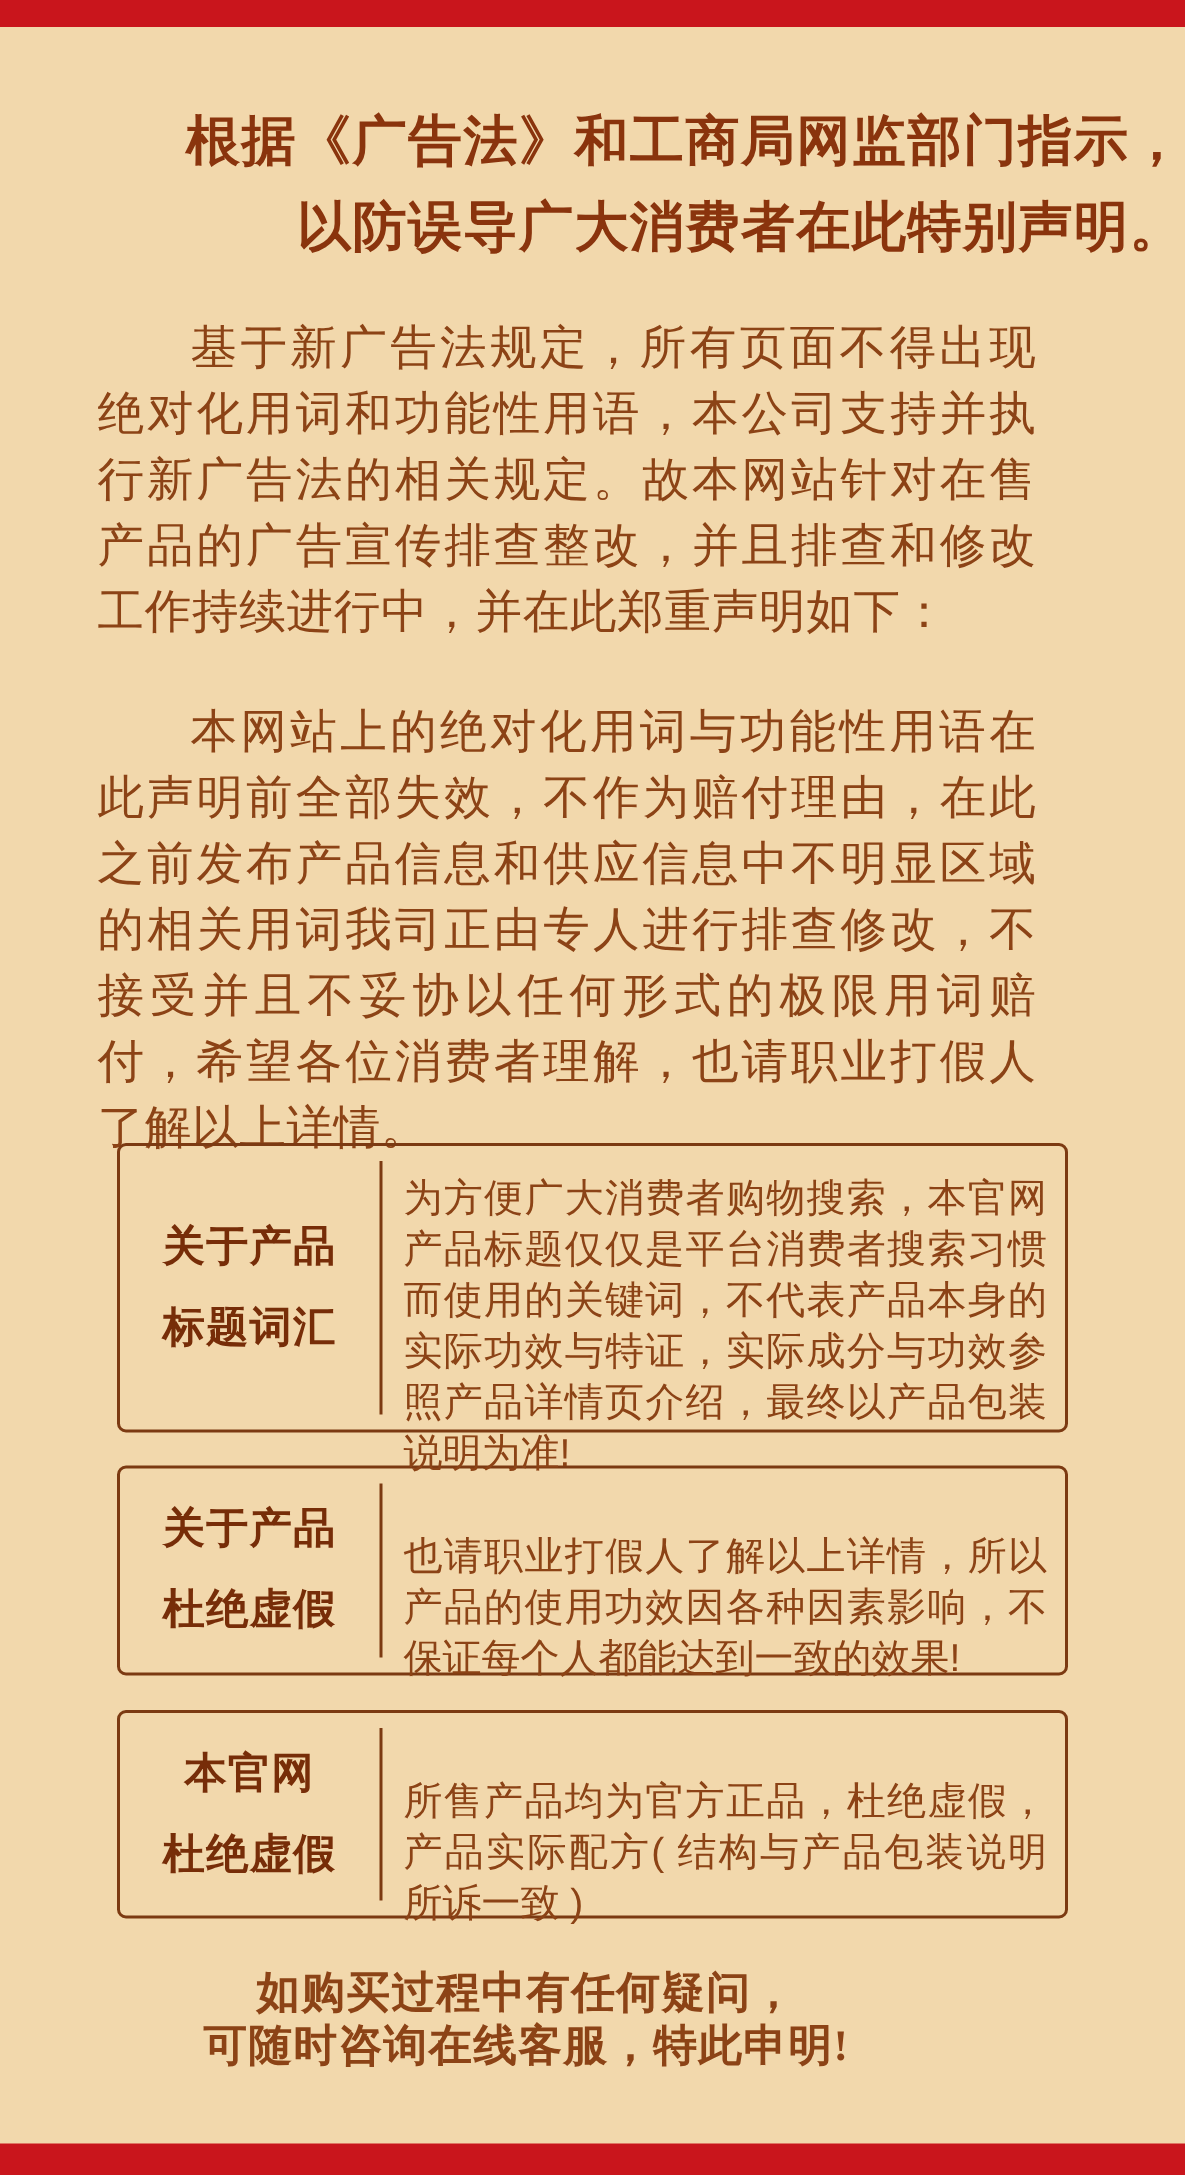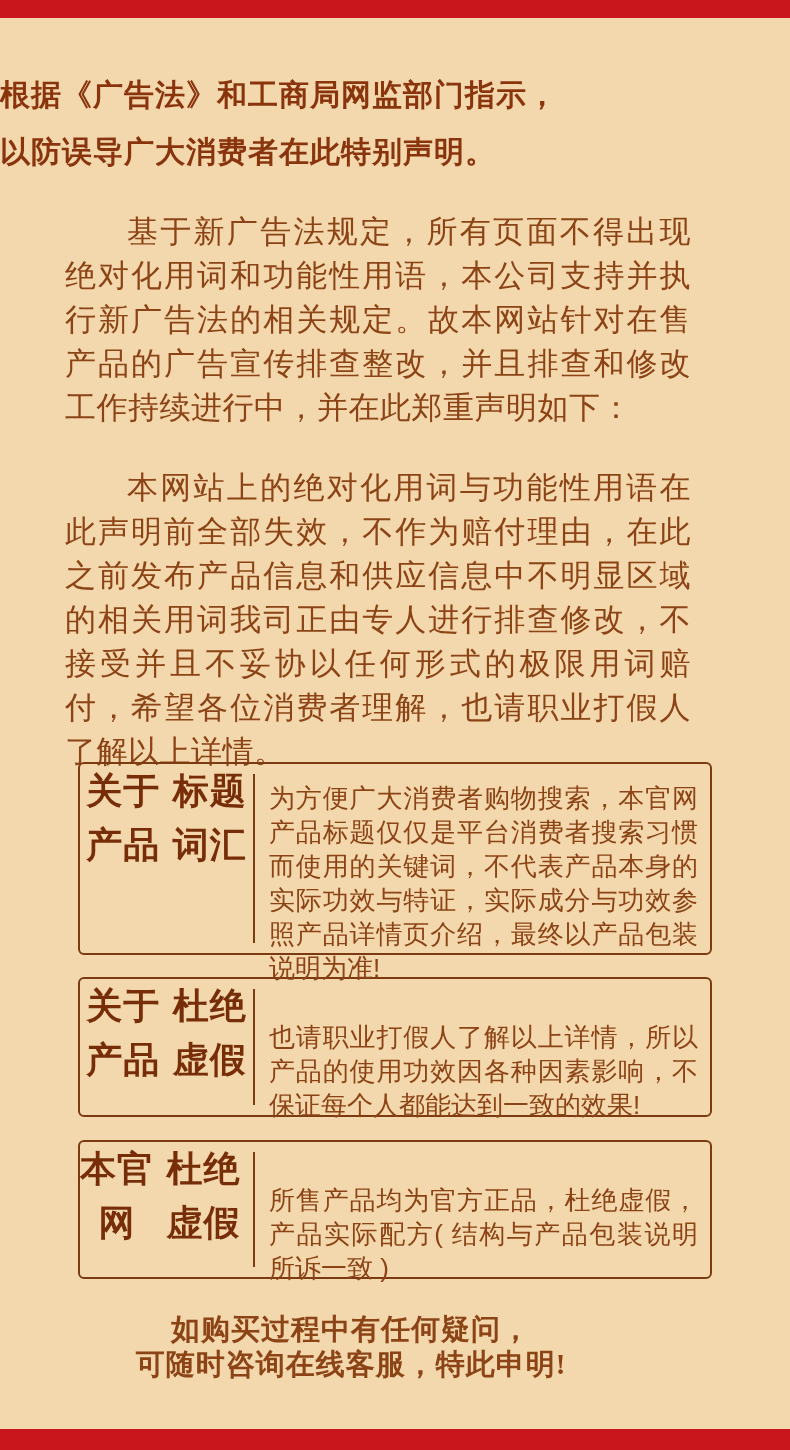--- a/index.html
+++ b/index.html
@@ -10,22 +10,22 @@
     background: #f2d8ac;
     overflow: hidden;
     font-family: "Liberation Serif", serif;
   }
   .band { position: absolute; left: 0; width: 790px; background: #c9151c; }
   .band-top { top: 0; height: 18px; }
   .band-bottom { bottom: 0; height: 21px; }
 
   .title {
     margin-top: 66px;
-    text-align: left;
-    font-size: 30px;
+    text-align: right;
+    font-size: 36px;
     font-weight: bold;
     color: #8a340d;
     line-height: 57px;
     letter-spacing: 1px;
   }
 
   .content { padding: 0 99px 0 65px; margin-top: 19px; }
 
   .para {
     margin: 0;
@@ -50,24 +50,24 @@
     background: transparent;
   }
   .box-1 { height: 193px; margin-bottom: 22px; }
   .box-2 { height: 140px; margin-bottom: 23px; }
   .box-3 { height: 139px; }
 
   .box-label {
     width: 173px;
     flex: 0 0 173px;
     display: flex;
-    flex-direction: row;
+    flex-direction: column;
     justify-content: center;
     text-align: center;
-    font-size: 36px;
+    font-size: 28px;
     font-weight: bold;
     color: #772d08;
     line-height: 54px;
     letter-spacing: 1px;
   }
   .box-divider {
     width: 2px;
     flex: 0 0 2px;
     background: #7c3a12;
     margin: 10px 0;

